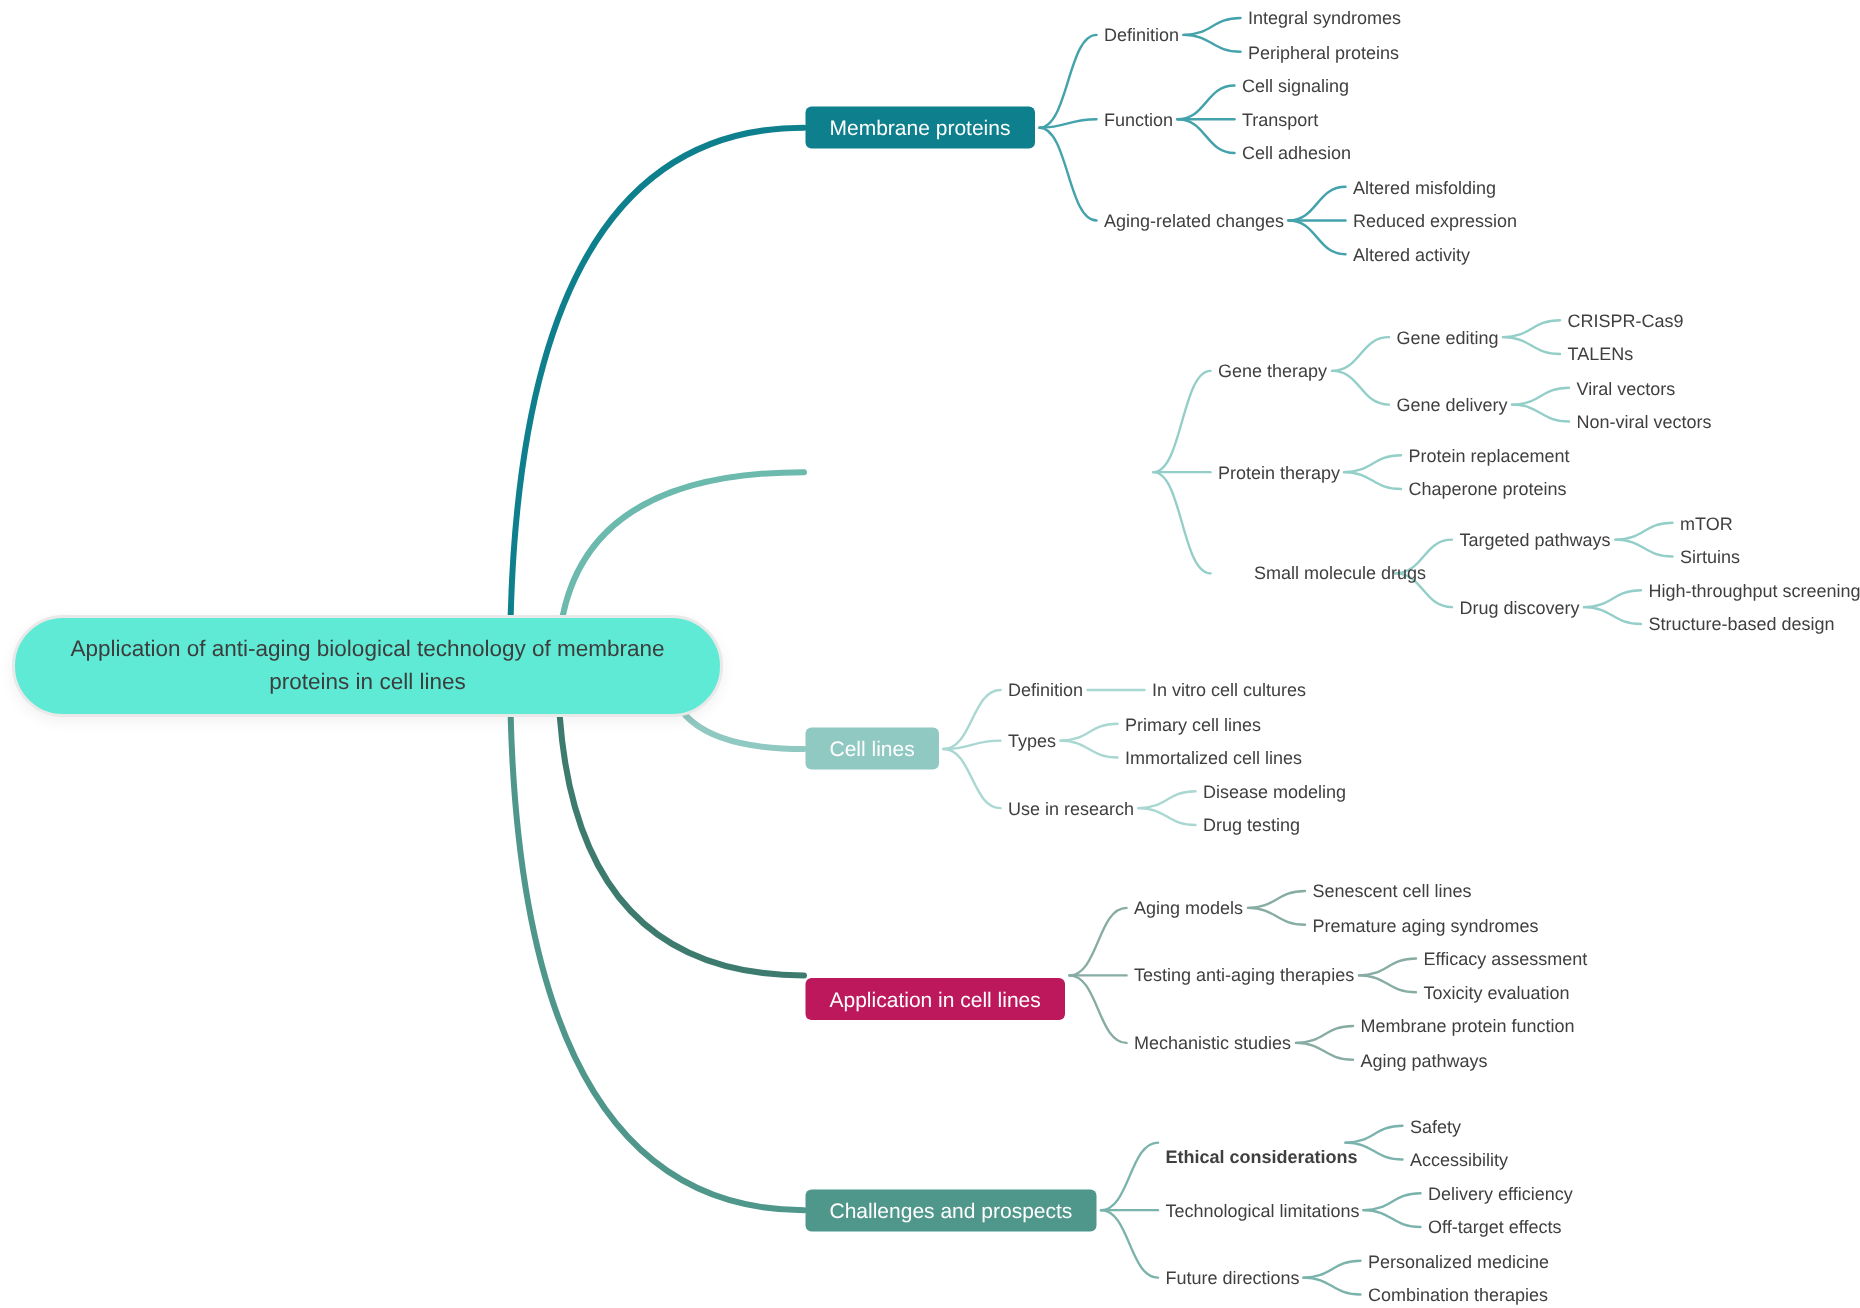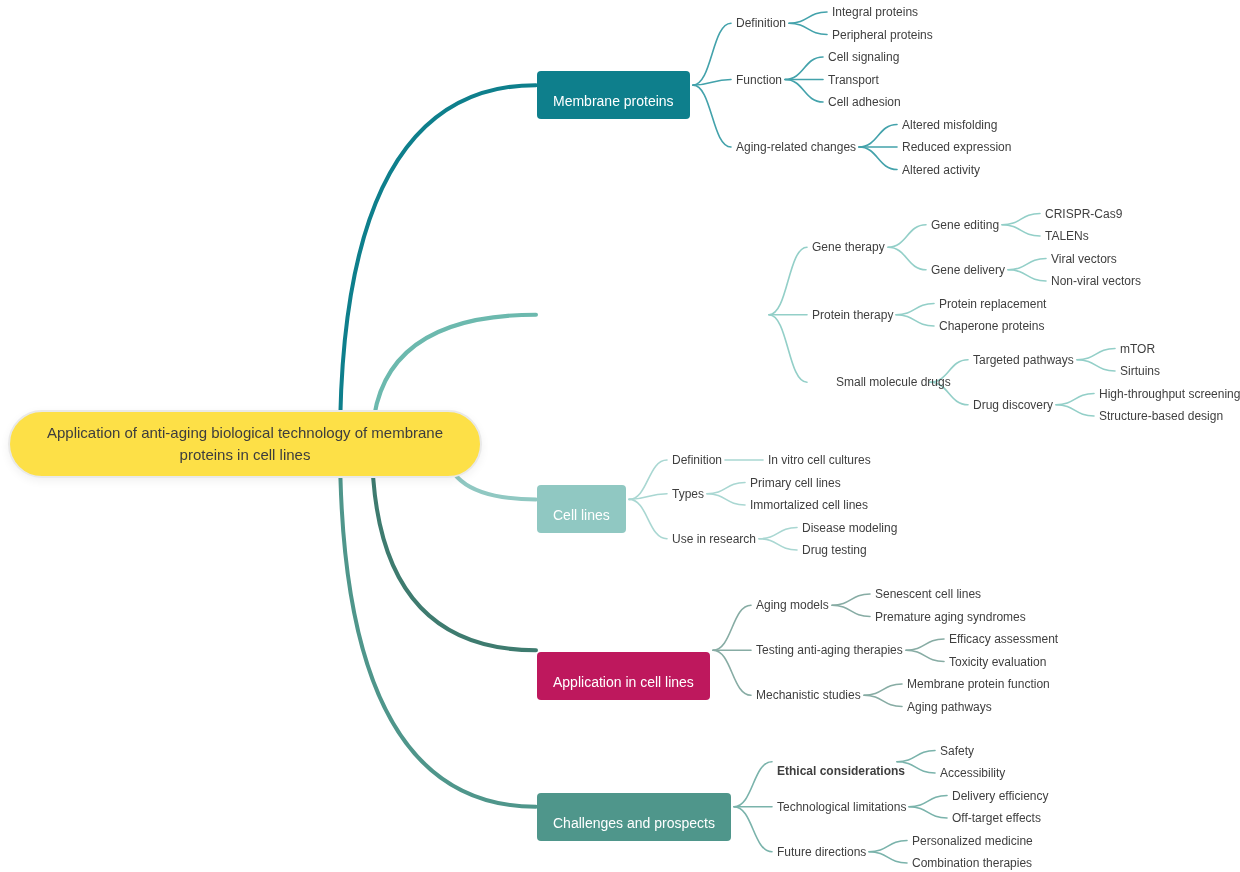--- a/index.html
+++ b/index.html
@@ -2,26 +2,26 @@
 <html><head>
 <meta charset="utf-8">
 <style>
   html,body{margin:0;padding:0;background:#ffffff;}
   body{font-family:"Liberation Sans","DejaVu Sans",sans-serif;}
   #canvas{position:relative;width:1240px;height:872px;background:#ffffff;overflow:hidden;}
   #links{position:absolute;left:0;top:0;}
   #nodes{position:absolute;left:0;top:0;width:100%;height:100%;}
   .root-node{
     position:absolute;display:flex;align-items:center;justify-content:center;
-    text-align:center;background:#fde047;border:2px solid #e9e9e9;border-radius:36px;
+    text-align:center;background:#5eead4;border:2px solid #e9e9e9;border-radius:36px;
     box-shadow:0 3px 10px rgba(0,0,0,0.06);color:#3d3d3d;font-size:15px;line-height:1.5;
     box-sizing:border-box;padding:0 26px;cursor:default;
   }
   .branch-box{
-    position:absolute;height:16px;line-height:28px;padding:16px 16px;border-radius:4px;
+    position:absolute;height:28px;line-height:28px;padding:0 16px;border-radius:4px;
     color:#ffffff;font-size:14px;white-space:nowrap;cursor:default;
   }
   .topic{
     position:absolute;transform:translateY(-50%);font-size:12px;color:#3f3f3f;
     white-space:nowrap;cursor:default;
   }
 </style>
 </head>
 <body>
 
@@ -83,21 +83,21 @@
       <path d="M 734 806.75 C 753 806.75 753 806.75 772 806.75" stroke="#7ab3ab" stroke-width="1.6" fill="none" stroke-linecap="round"></path>
       <path d="M 909 806.75 C 928 806.75 928 795.5 947 795.5" stroke="#7ab3ab" stroke-width="1.6" fill="none" stroke-linecap="round"></path>
       <path d="M 909 806.75 C 928 806.75 928 818 947 818" stroke="#7ab3ab" stroke-width="1.6" fill="none" stroke-linecap="round"></path>
       <path d="M 734 806.75 C 753 806.75 753 851.75 772 851.75" stroke="#7ab3ab" stroke-width="1.6" fill="none" stroke-linecap="round"></path>
       <path d="M 869 851.75 C 888 851.75 888 840.5 907 840.5" stroke="#7ab3ab" stroke-width="1.6" fill="none" stroke-linecap="round"></path>
       <path d="M 869 851.75 C 888 851.75 888 863 907 863" stroke="#7ab3ab" stroke-width="1.6" fill="none" stroke-linecap="round"></path>
     </svg>
   <div id="nodes">
       <div class="branch-box" style="background: rgb(14, 127, 140); left: 537px; top: 71.125px;">Membrane proteins</div>
       <div class="topic" style="left: 736px; top: 23.25px;">Definition</div>
-      <div class="topic" style="left: 832px; top: 12px;">Integral proteins</div>
+      <div class="topic" style="left: 832px; top: 12px;">Integral syndromes</div>
       <div class="topic" style="left: 832px; top: 34.5px;">Peripheral proteins</div>
       <div class="topic" style="left: 736px; top: 79.5px;">Function</div>
       <div class="topic" style="left: 828px; top: 57px;">Cell signaling</div>
       <div class="topic" style="left: 828px; top: 79.5px;">Transport</div>
       <div class="topic" style="left: 828px; top: 102px;">Cell adhesion</div>
       <div class="topic" style="left: 736px; top: 147px;">Aging-related changes</div>
       <div class="topic" style="left: 902px; top: 124.5px;">Altered misfolding</div>
       <div class="topic" style="left: 902px; top: 147px;">Reduced expression</div>
       <div class="topic" style="left: 902px; top: 169.5px;">Altered activity</div>
       <div class="topic" style="left: 812px; top: 247.25px;">Gene therapy</div>

